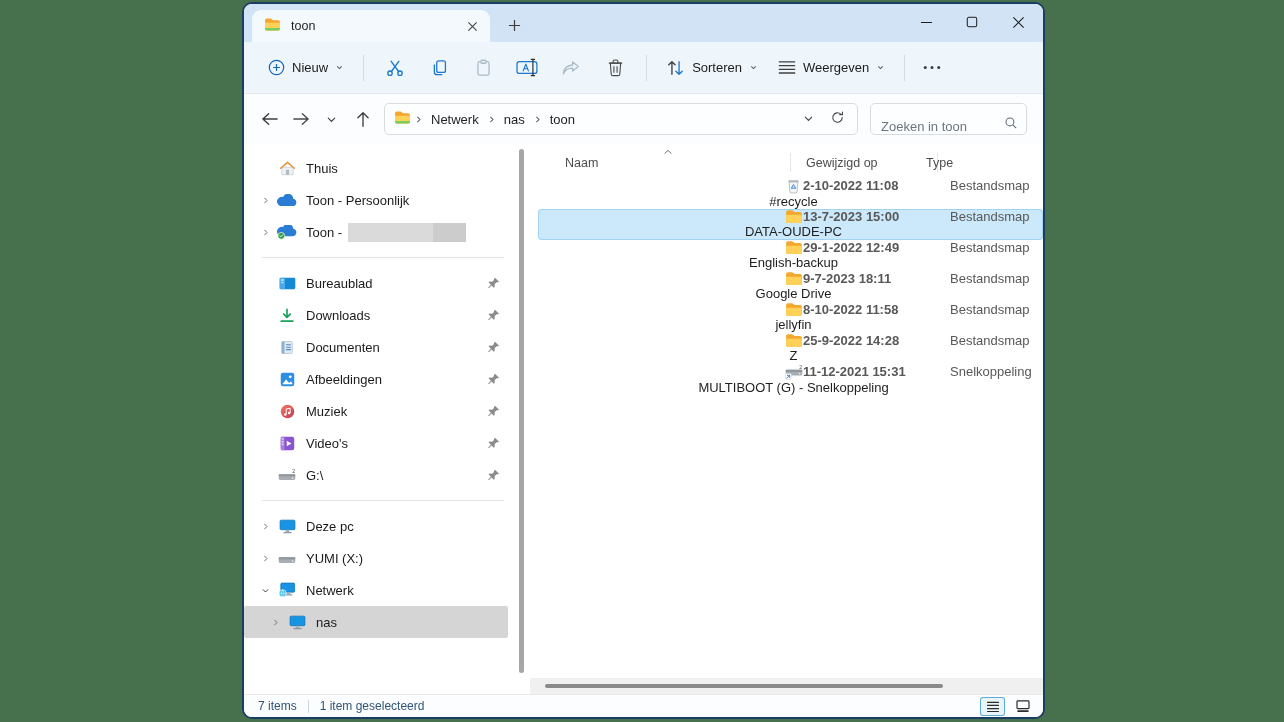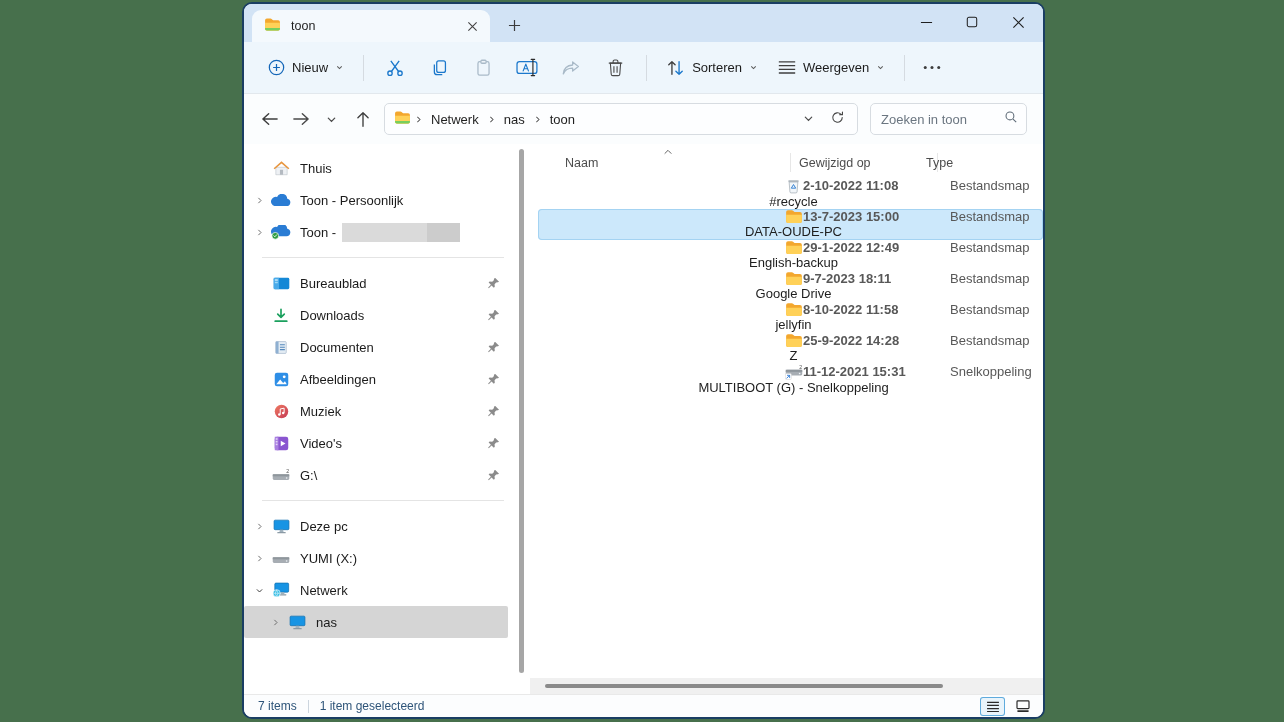--- a/index.html
+++ b/index.html
@@ -38,48 +38,48 @@
   .addressbar { height:50px; background:#fbfdfe; display:flex; align-items:center;
     padding:0 16px 0 10px; flex:0 0 auto; }
   .nav-btn { width:31px; height:31px; display:flex; align-items:center; justify-content:center;
     border-radius:5px; }
   .crumb-box { flex:1; height:32px; border:1px solid #d7dce1; border-radius:5px; background:#fdfeff;
     display:flex; align-items:center; padding:0 8px 0 9px; margin:0 12px 0 6px; }
   .crumb { font-size:13px; color:#1f1f1f; padding:0 5px; border-radius:3px; }
   .crumb-sep { display:flex; padding:0 3px; }
   .crumb-right { margin-left:auto; display:flex; align-items:center; gap:16px; padding-right:4px; }
   .search-box { width:157px; height:32px; border:1px solid #d7dce1; border-radius:5px;
-    background:#fdfeff; display:flex; align-items:center; padding:0 8px 0 10px; }
+    background:#fdfeff; display:flex; align-items:flex-end; padding:0 8px 0 10px; }
   .search-box input { border:none; outline:none; background:transparent; flex:1; min-width:0;
     font-size:13px; color:#444; font-family:"Liberation Sans", sans-serif; }
   .search-box input::placeholder { color:#6b7681; }
 
   
   .main { flex:1; display:flex; min-height:0; background:#fff; }
 
   .nav-pane { width:286px; flex:0 0 auto; position:relative; padding-top:8px; }
   .nav-item { height:32px; display:flex; align-items:center; margin-right:22px;
-    padding-left:4px; border-radius:4px; position:relative; }
+    padding-left:10px; border-radius:4px; position:relative; }
   .nav-item .chev-zone { width:22px; display:flex; justify-content:center; flex:0 0 auto; }
   .nav-item .ni-icon { width:22px; display:flex; justify-content:center; flex:0 0 auto; }
   .nav-label { font-size:13px; color:#1b1b1b; margin-left:8px; white-space:nowrap; }
   .redaction { display:inline-block; width:118px; height:19px; vertical-align:middle;
     margin-left:6px; background:linear-gradient(90deg,#dadada 0%,#dadada 72%,#cccccc 72%,#cccccc 100%); }
   .pin-zone { margin-left:auto; margin-right:8px; display:flex; }
   .nav-divider { height:1px; background:#e4e4e4; margin:9px 26px 9px 18px; }
   .nav-item.selected { background:#d5d5d5; border-radius:2px; }
   .nav-item.indent { padding-left:20px; }
   .nav-scrollbar { position:absolute; right:6px; top:5px; bottom:5px; width:5px;
     background:#a6a6a6; border-radius:3px; }
 
   .file-pane { flex:1; min-width:0; position:relative; }
   .fheader { height:34px; position:relative; font-size:12.5px; color:#4c4c4c; }
   .fheader .hcol { position:absolute; top:12px; }
   .hcol.h-name { left:35px; }
-  .hcol.h-date { left:269px; }
+  .hcol.h-date { left:276px; }
   .hcol.h-type { left:396px; }
   .sort-caret { position:absolute; left:133px; top:1px; }
   .hsep { position:absolute; top:9px; width:1px; height:19px; background:#e7e7e7; }
   .hsep.s1 { left:260px; } .hsep.s2 { left:407px; }
 
   .frow { height:31px; display:flex; align-items:center; margin-left:8px; position:relative;
     font-size:13px; color:#1e1e1e; border-radius:4px;flex-direction:column; }
   .frow .fi { margin-left:6px; width:22px; display:flex; justify-content:center; flex:0 0 auto; }
   .fname { margin-left:6px; white-space:nowrap; }
   .fdate { position:absolute; left:265px; color:#585858;font-weight:bold; }

